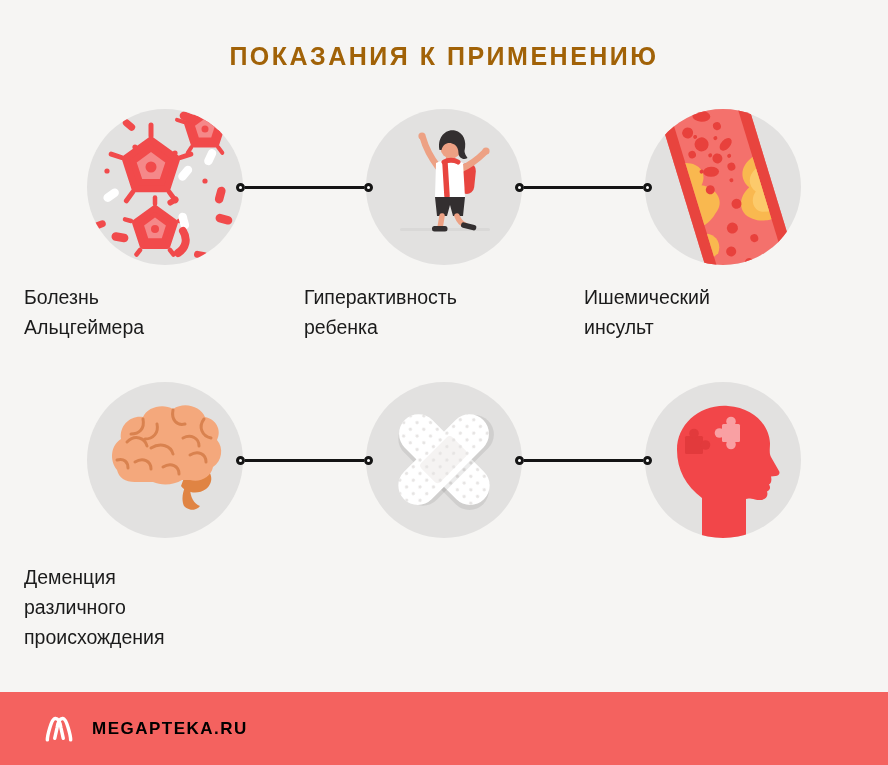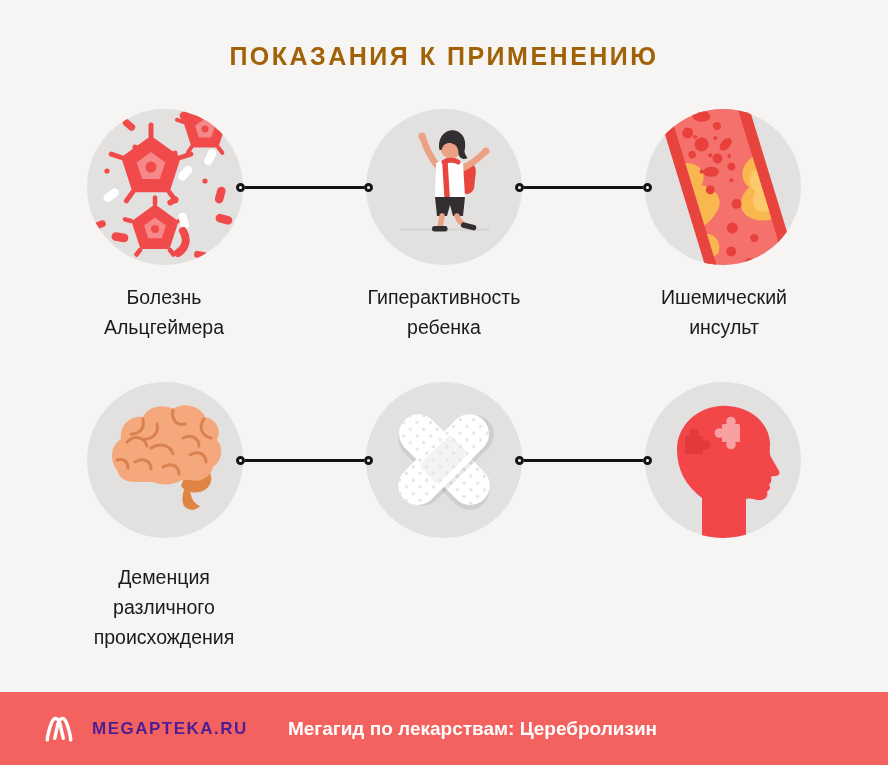--- a/index.html
+++ b/index.html
@@ -62,37 +62,36 @@
     background:#141414;
   }
   .labels-row{
     display:grid;
     grid-template-columns:1fr 1fr 1fr;
     padding:0 24px;
     margin-top:17px;
   }
   .labels-row.second{margin-top:24px;}
   .item-label{
-    text-align:center;
     font-size:19.5px;
     line-height:30px;
     color:var(--ink);
     white-space:pre-line;
   }
   footer{
     margin-top:auto;
     height:73px;
     flex:0 0 73px;
     background:var(--accent);
     display:flex;
     align-items:center;
     padding-left:38px;
   }
   .brand{
-    color:#4c1d95;
+    color:#000000;
     font-size:17px;
     font-weight:bold;
     letter-spacing:1.5px;
     margin-left:12px;
   }
   .tagline{
     color:#fff;
     font-size:19px;
     font-weight:bold;
     margin-left:40px;
@@ -327,14 +326,13 @@
 </div>
 
 <footer>
   <svg width="42" height="42" viewBox="0 0 54 54">
     <g fill="none" stroke="#ffffff" stroke-width="4.4" stroke-linecap="round" stroke-linejoin="round">
       <path d="M12,41 C12,36 17,14 22,13.5 C26.5,13 28.5,19 29.5,25.5 L32.5,39"></path>
       <path d="M42,41 C42,36 37,14 32,13.5 C27.5,13 25.5,19 24.5,25.5 L21.5,39"></path>
     </g>
   </svg>
   <span class="brand">MEGAPTEKA.RU</span>
-  <span class="tagline">Мегагид по лекарствам: Церебролизин</span>
 </footer>
 
 </body></html>

